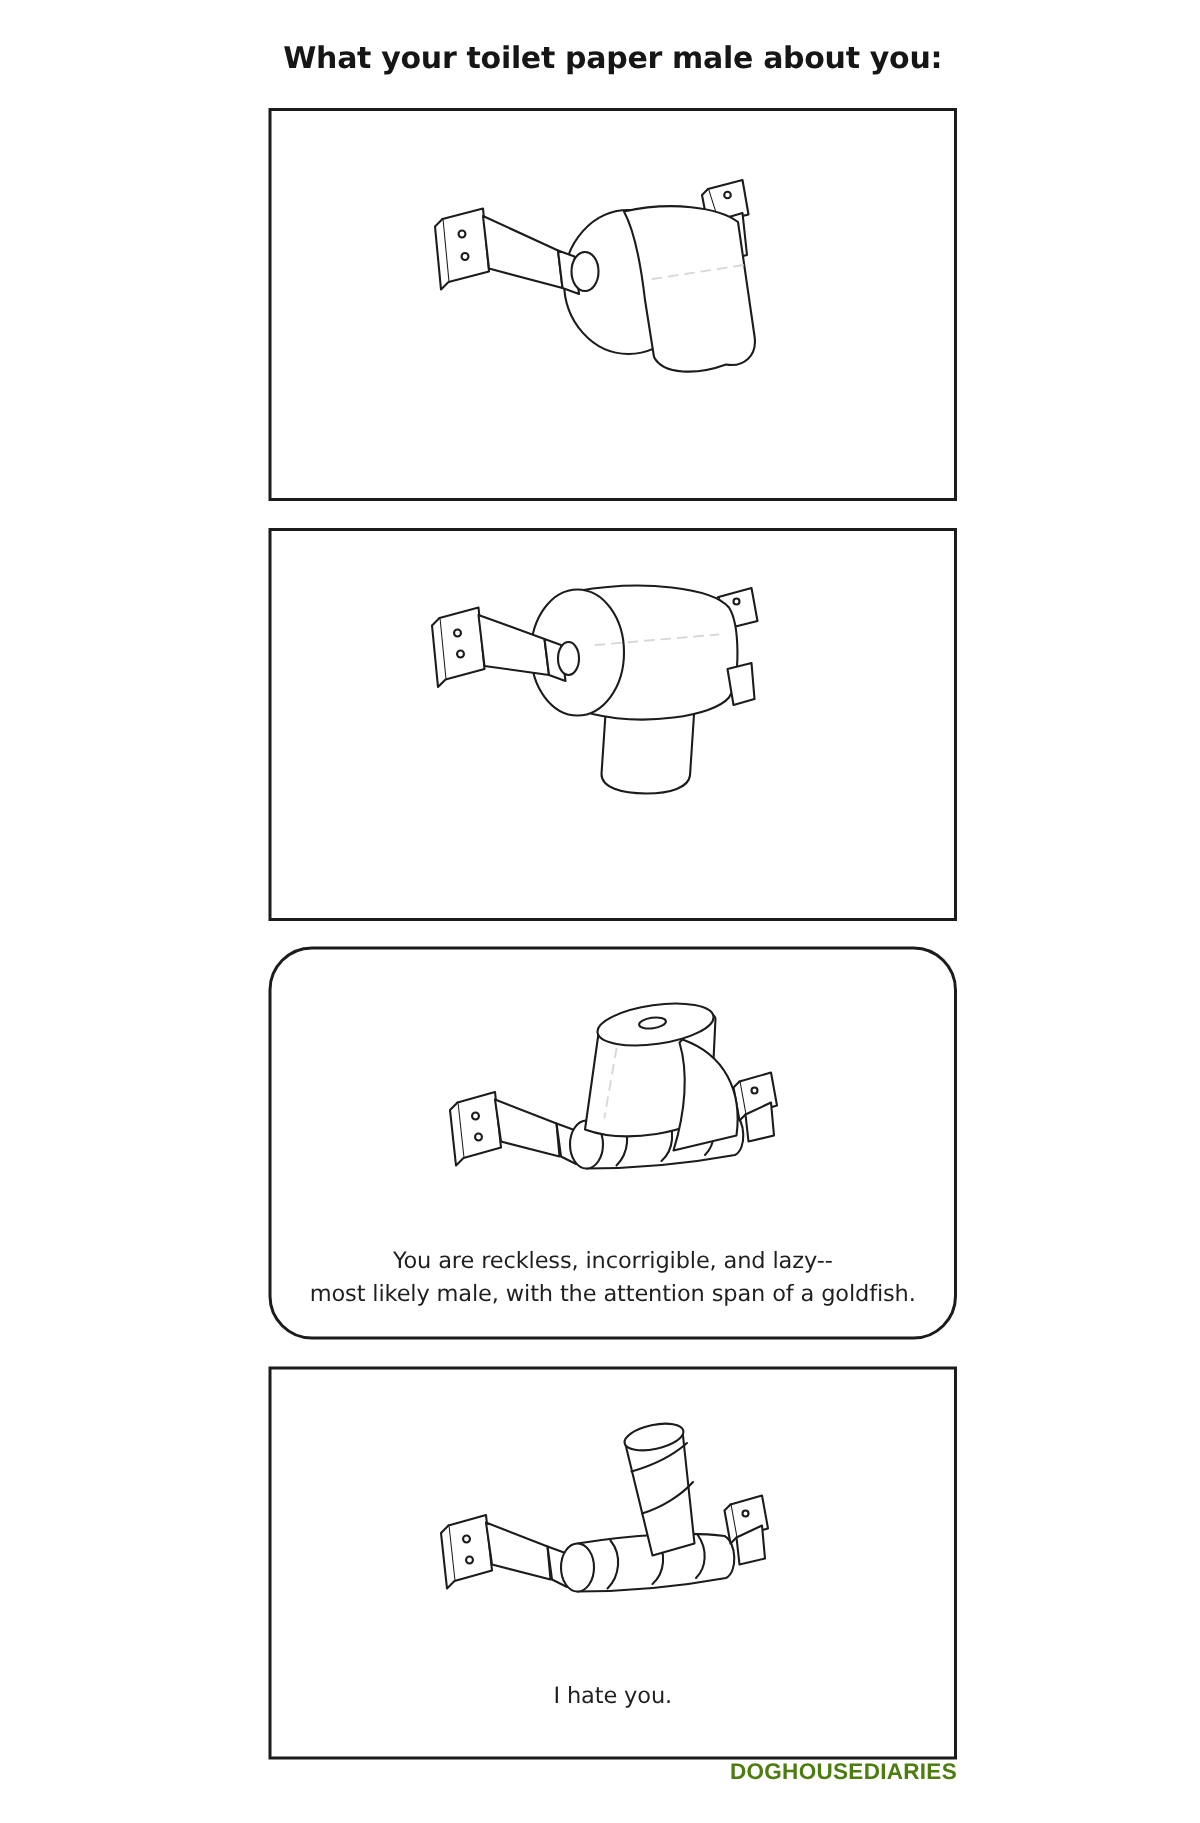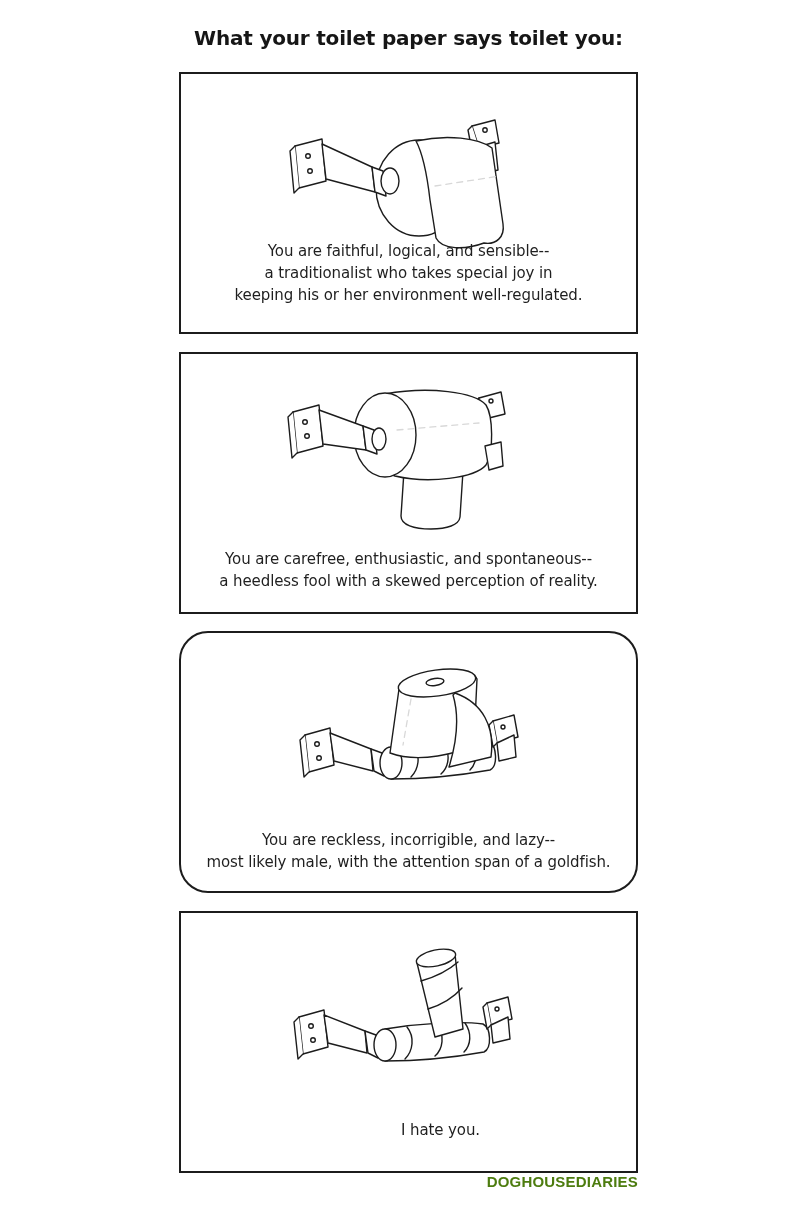--- a/index.html
+++ b/index.html
@@ -16,34 +16,34 @@
   .art{position:absolute;left:50%;transform:translateX(-50%);}
   #panel-1 .art{top:36px;}
   #panel-2 .art{top:32px;}
   #panel-3 .art{top:26px;margin-left:8px;}
   #panel-4 .art{top:34px;}
   .caption{position:absolute;left:0;width:100%;text-align:center;font-size:15px;
            line-height:22px;color:#1f1f1f;white-space:pre-line;letter-spacing:-0.1px;}
   #panel-1 .caption{bottom:26px;}
   #panel-2 .caption{bottom:20px;}
   #panel-3 .caption{bottom:18px;}
-  #panel-4 .caption{bottom:30px;padding-left:32px;}
+  #panel-4 .caption{bottom:30px;}
   .credit{position:absolute;left:179px;width:459px;top:1173px;text-align:right;
           font-family:"Liberation Sans",sans-serif;font-weight:bold;font-size:15px;
           letter-spacing:0.2px;color:#4d7c0f;}
   svg .ln{stroke:#1c1c1c;stroke-width:1.4;fill:none;stroke-linecap:round;stroke-linejoin:round;}
   svg .fl{stroke:#1c1c1c;stroke-width:1.4;fill:#ffffff;stroke-linecap:round;stroke-linejoin:round;}
   svg .dash{stroke:#d8d8d8;stroke-width:1.3;fill:none;stroke-dasharray:6 5;stroke-linecap:round;}
 </style>
 </head>
 <body>
 
 <div id="comic">
 
-  <div class="title">What your toilet paper says toilet you:</div>
+  <div class="title">What your toilet paper male about you:</div>
 
   <div class="panel" id="panel-1">
     <svg class="art" width="260" height="150" viewBox="0 0 260 150">
 
       <g>
         <path class="fl" d="M193,16 L216,10 L220,33 L200,38 Z"></path>
         <path class="fl" d="M193,16 L189,20 L193,41 L200,38"></path>
         <circle class="ln" cx="206" cy="20" r="2.2"></circle>
         <path class="fl" d="M199,37 L203,64 L219,60 L216,32 Z"></path>
       </g>
@@ -56,23 +56,20 @@
       <g>
         <path class="fl" d="M16,36 L43,29 L47,71 L20,78 Z"></path>
         <path class="fl" d="M16,36 L11,41 L15,83 L20,78"></path>
         <circle class="ln" cx="29" cy="46" r="2.3"></circle>
         <circle class="ln" cx="31" cy="61" r="2.3"></circle>
         <path class="fl" d="M43,34 L93,57 L96,82 L47,69 Z"></path>
         <path class="fl" d="M93,57 L104,61 L107,86 L96,82 Z"></path>
         <ellipse class="fl" cx="111" cy="71" rx="9" ry="13"></ellipse>
       </g>
     </svg>
-    <div class="caption">You are faithful, logical, and sensible--
-a traditionalist who takes special joy in
-keeping his or her environment well-regulated.</div>
   </div>
 
   <div class="panel" id="panel-2">
     <svg class="art" width="260" height="150" viewBox="0 0 260 150">
 
       <g>
         <path class="fl" d="M200,12 L222,6 L226,28 L206,33 Z"></path>
         <path class="fl" d="M200,12 L196,16 L200,36 L206,33"></path>
         <circle class="ln" cx="212" cy="15" r="2"></circle>
       </g>
@@ -88,22 +85,20 @@
       <g>
         <path class="fl" d="M14,26 L40,19 L44,60 L18,67 Z"></path>
         <path class="fl" d="M14,26 L9,31 L13,72 L18,67"></path>
         <circle class="ln" cx="26" cy="36" r="2.3"></circle>
         <circle class="ln" cx="28" cy="50" r="2.3"></circle>
         <path class="fl" d="M40,24 L84,40 L87,64 L44,58 Z"></path>
         <path class="fl" d="M84,40 L95,44 L98,68 L87,64 Z"></path>
         <ellipse class="fl" cx="100" cy="53" rx="7" ry="11"></ellipse>
       </g>
     </svg>
-    <div class="caption">You are carefree, enthusiastic, and spontaneous--
-a heedless fool with a skewed perception of reality.</div>
   </div>
 
   <div class="panel" id="panel-3">
     <svg class="art" width="260" height="150" viewBox="0 0 260 150">
 
       <g>
         <path class="fl" d="M18,76 L43,69 L47,106 L22,113 Z"></path>
         <path class="fl" d="M18,76 L13,81 L17,118 L22,113"></path>
         <circle class="ln" cx="30" cy="85" r="2.3"></circle>
         <circle class="ln" cx="32" cy="99" r="2.3"></circle>

